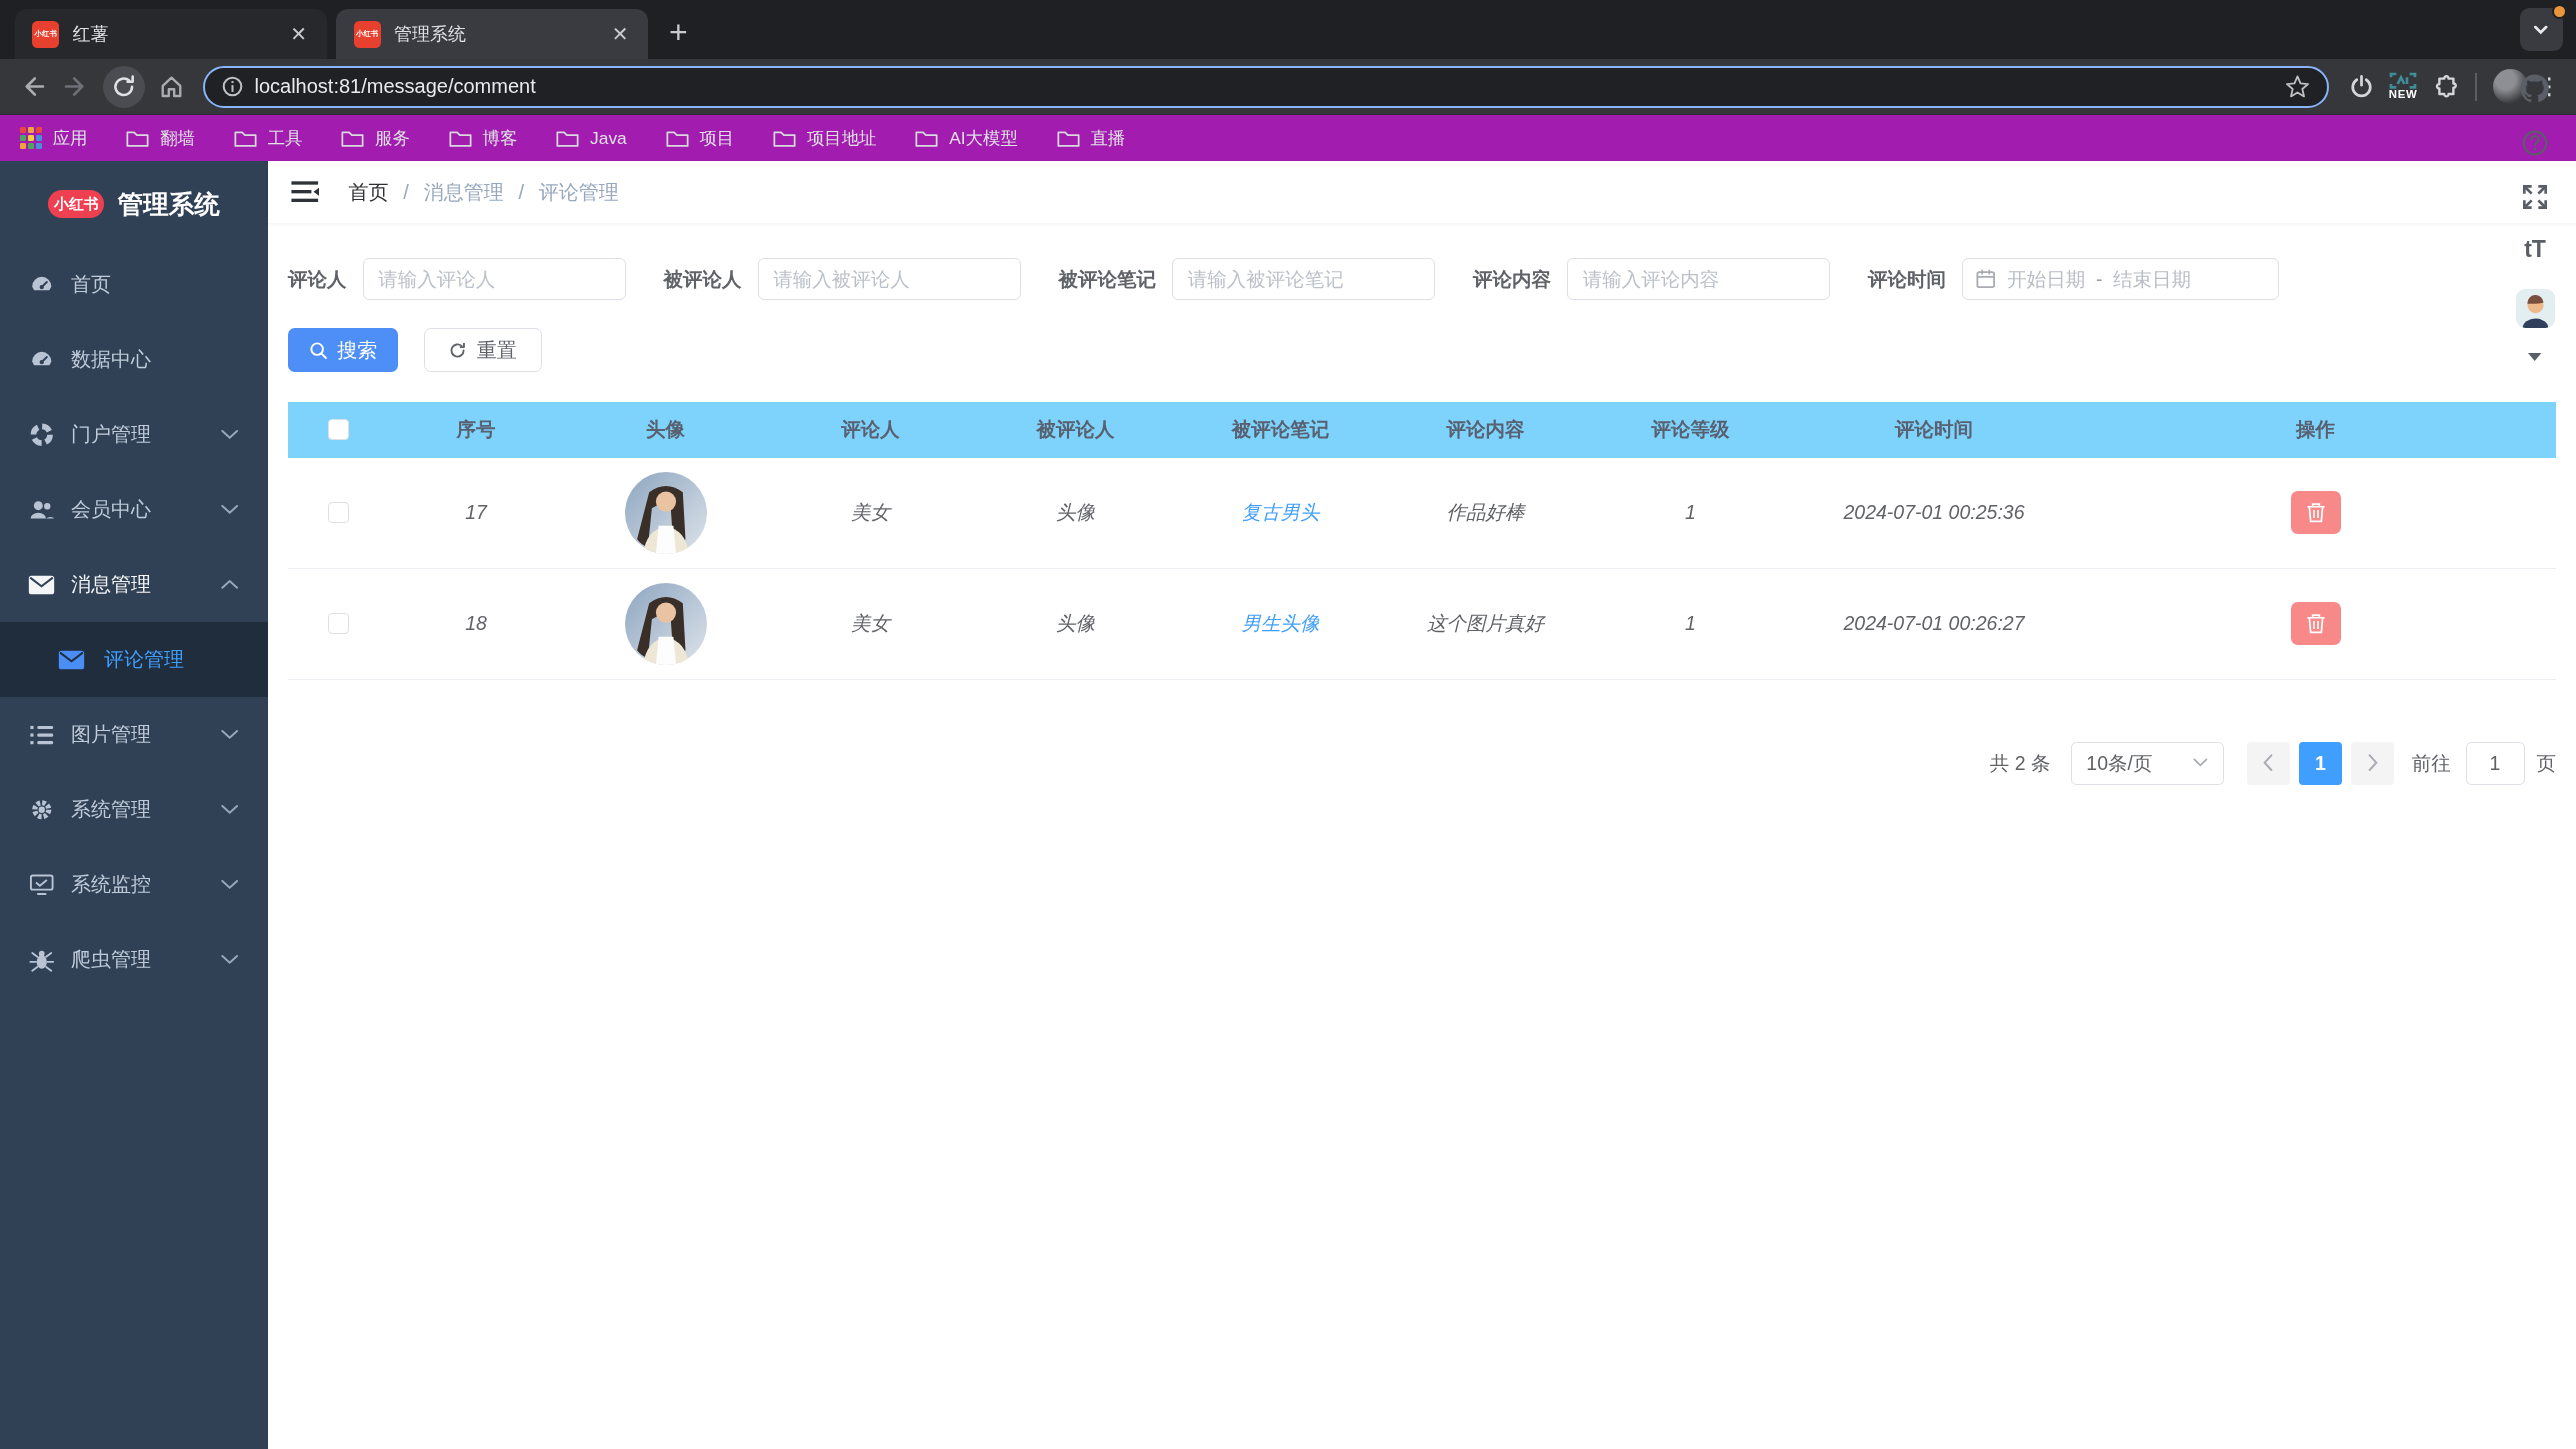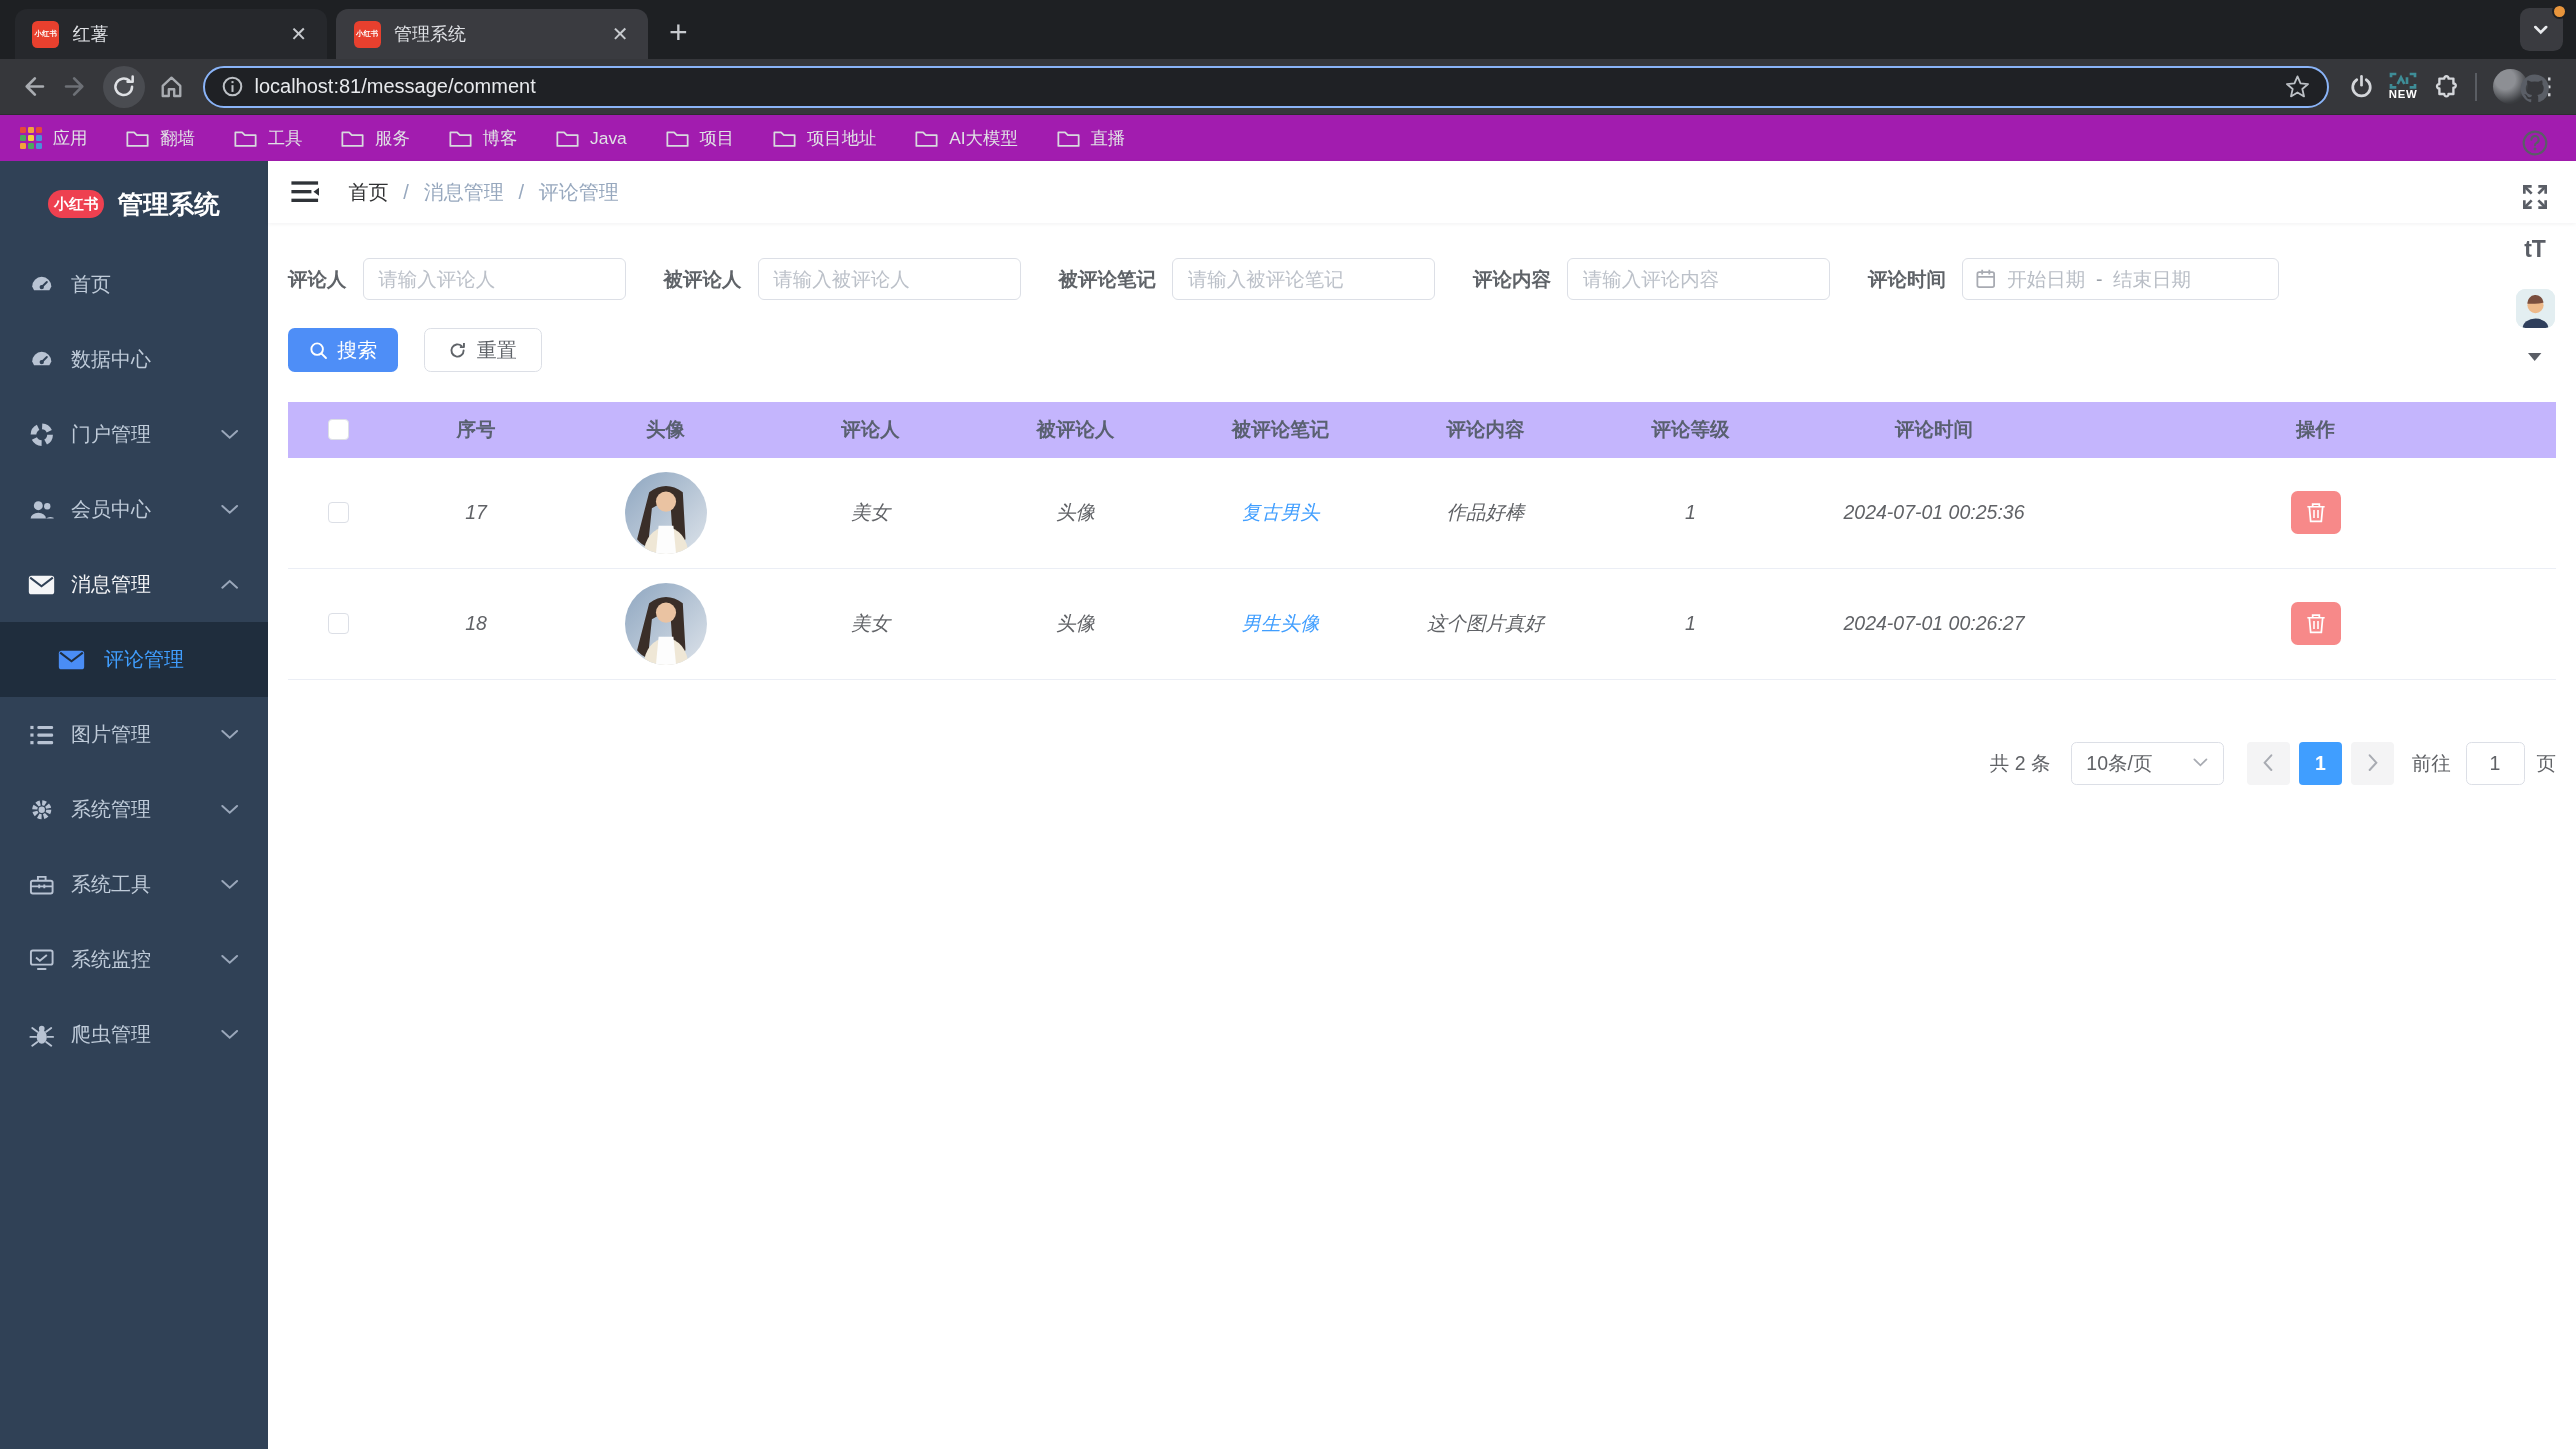--- a/index.html
+++ b/index.html
@@ -93,21 +93,21 @@
   .date-range .dash { color:#9aa0a8; }
 
   .btn-row { display:flex; gap:25.5px; margin-top:28px; }
   .btn { height:44px; border-radius:6.7px; display:flex; align-items:center; justify-content:center;
          gap:9.4px; font-size:20px; cursor:pointer; border:none; font-family:inherit; }
   .btn.primary { width:110px; background:#4e8ef7; color:#fff; }
   .btn.plain { width:118px; background:#fff; color:#5f6368; border:1.3px solid #dcdfe6; }
 
   .table { margin-top:29.5px; font-size:19.5px; color:#606266; }
   .t-row { display:flex; align-items:center; }
-  .t-head { height:56px; background:#c4b5fd; color:#596070; font-weight:bold;justify-content:flex-end; }
+  .t-head { height:56px; background:#7dd3fc; color:#596070; font-weight:bold;justify-content:flex-end; }
   .t-body { height:111px; border-bottom:1.3px solid #ebeef5;font-style:italic; }
   .tc { display:flex; align-items:center; justify-content:center; flex:none; }
   .c-check{ width:101px; } .c-seq{ width:174px; } .c-avatar{ width:205px; }
   .c-commenter{ width:205px; } .c-commentee{ width:205px; } .c-note{ width:205px; }
   .c-content{ width:205px; } .c-level{ width:205px; } .c-time{ width:282px; } .c-op{ flex:1; }
   .checkbox { width:21.5px; height:21.5px; border:1.3px solid #dcdfe6; border-radius:4px; background:#fff; }
   .row-avatar { width:82px; height:82px; border-radius:50%; overflow:hidden; }
   .link { color:#409eff; cursor:pointer; }
   .del-btn { width:50px; height:43px; background:#f78989; border:none; border-radius:6.7px;
              display:flex; align-items:center; justify-content:center; cursor:pointer; }
@@ -398,34 +398,20 @@
             </svg>
         </span>
         <span>系统管理</span>
         <span class="chev">
           <svg width="17.4" height="10.7" viewBox="0 0 26 16">
               <path d="M2 3 L13 13 L24 3" stroke="currentColor" stroke-width="3" fill="none" stroke-linecap="round"></path>
             </svg>
         </span>
       </div>
 
-      <div class="m-item">
-        <span class="mi">
-          <svg width="25.5" height="23" viewBox="0 0 40 36">
-              <rect x="3" y="12" width="34" height="20" rx="3" stroke="currentColor" stroke-width="3" fill="none"></rect>
-              <path d="M14 12 V6 h12 v6 M3 21 h34 M16 18 v6 M24 18 v6" stroke="currentColor" stroke-width="3" fill="none"></path>
-            </svg>
-        </span>
-        <span>系统工具</span>
-        <span class="chev">
-          <svg width="17.4" height="10.7" viewBox="0 0 26 16">
-              <path d="M2 3 L13 13 L24 3" stroke="currentColor" stroke-width="3" fill="none" stroke-linecap="round"></path>
-            </svg>
-        </span>
-      </div>
 
       <div class="m-item">
         <span class="mi">
           <svg width="25.5" height="23" viewBox="0 0 40 36">
               <rect x="3" y="4" width="34" height="22" rx="3" stroke="currentColor" stroke-width="3" fill="none"></rect>
               <path d="M11 15 l6 5 l11 -9" stroke="currentColor" stroke-width="3" fill="none"></path>
               <path d="M14 33 h12" stroke="currentColor" stroke-width="3" stroke-linecap="round"></path>
             </svg>
         </span>
         <span>系统监控</span>

